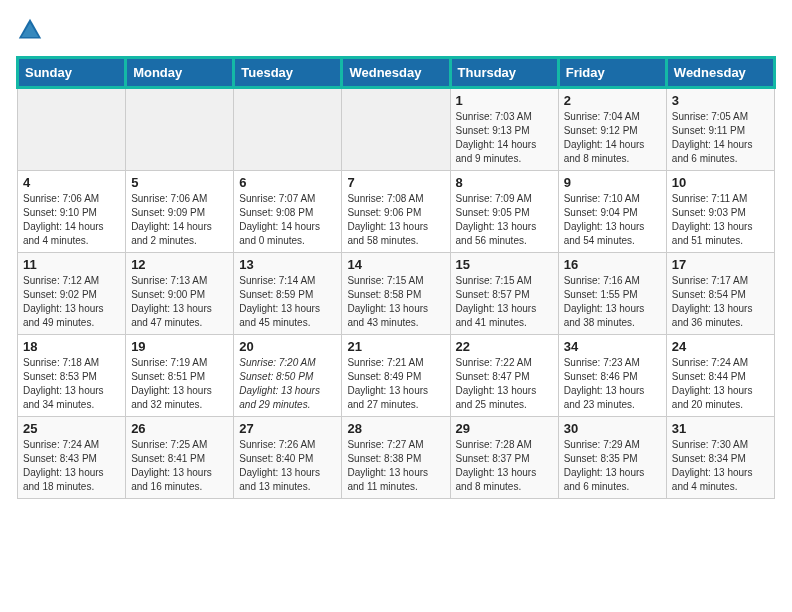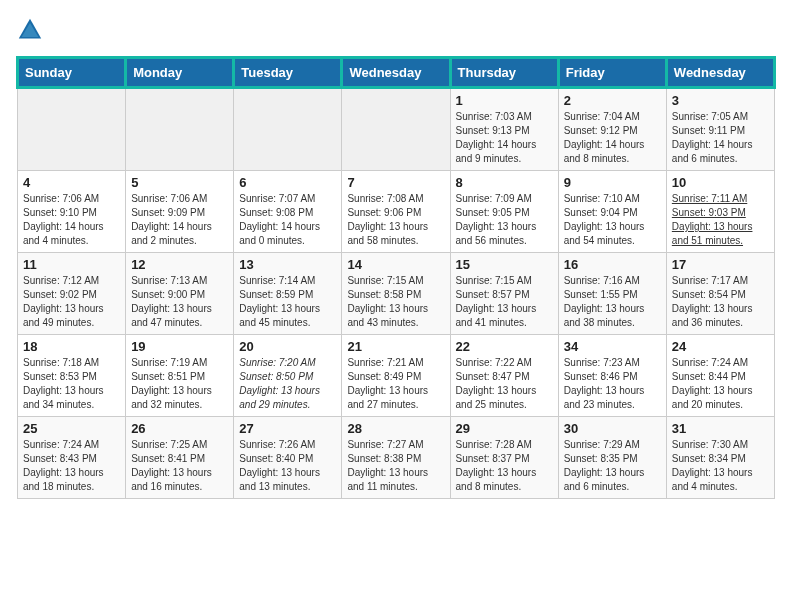--- a/index.html
+++ b/index.html
@@ -188,21 +188,21 @@
         </td>
         <td>
           <span class="day-number">9</span>
           <div class="day-info" style="white-space: pre-line;">Sunrise: 7:10 AM
 Sunset: 9:04 PM
 Daylight: 13 hours
 and 54 minutes.</div>
         </td>
         <td>
           <span class="day-number">10</span>
-          <div class="day-info" style="white-space: pre-line; text-decoration: underline;">Sunrise: 7:11 AM
+          <div class="day-info" style="white-space: pre-line;">Sunrise: 7:11 AM
 Sunset: 9:03 PM
 Daylight: 13 hours
 and 51 minutes.</div>
         </td>
       </tr>
       <tr>
         <td>
           <span class="day-number">11</span>
           <div class="day-info" style="white-space: pre-line;">Sunrise: 7:12 AM
 Sunset: 9:02 PM

